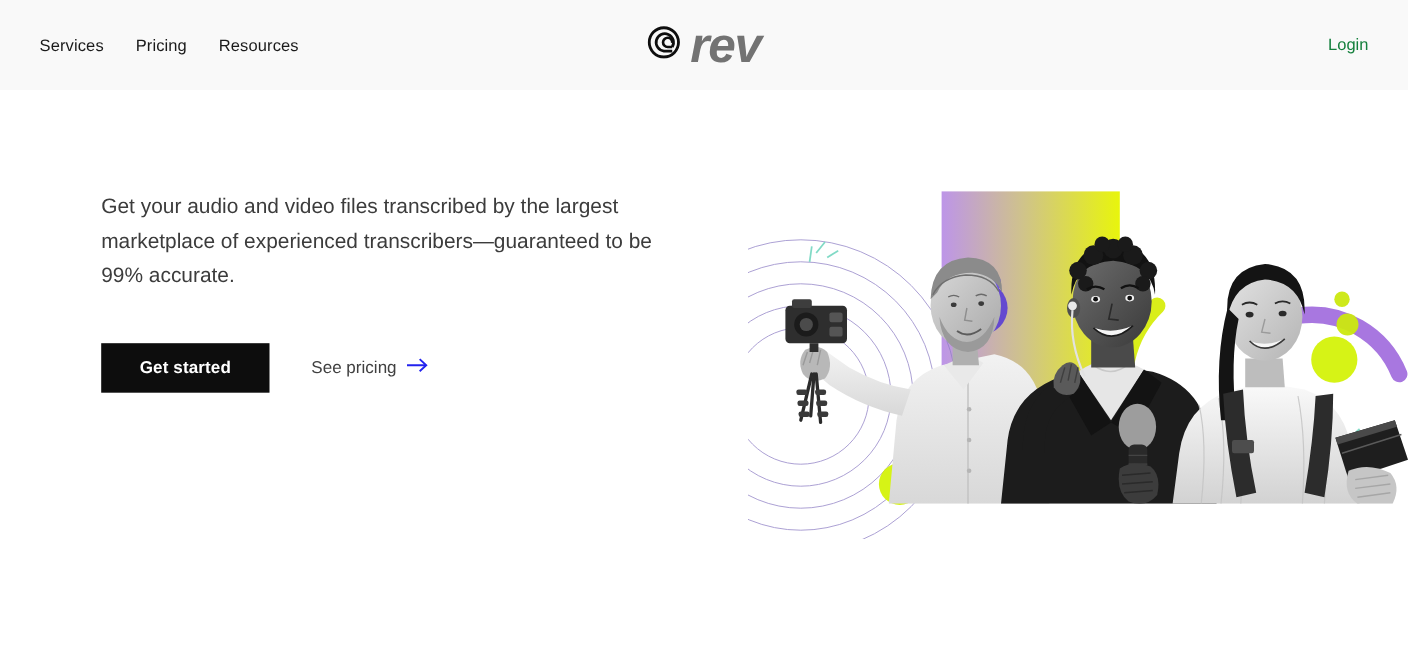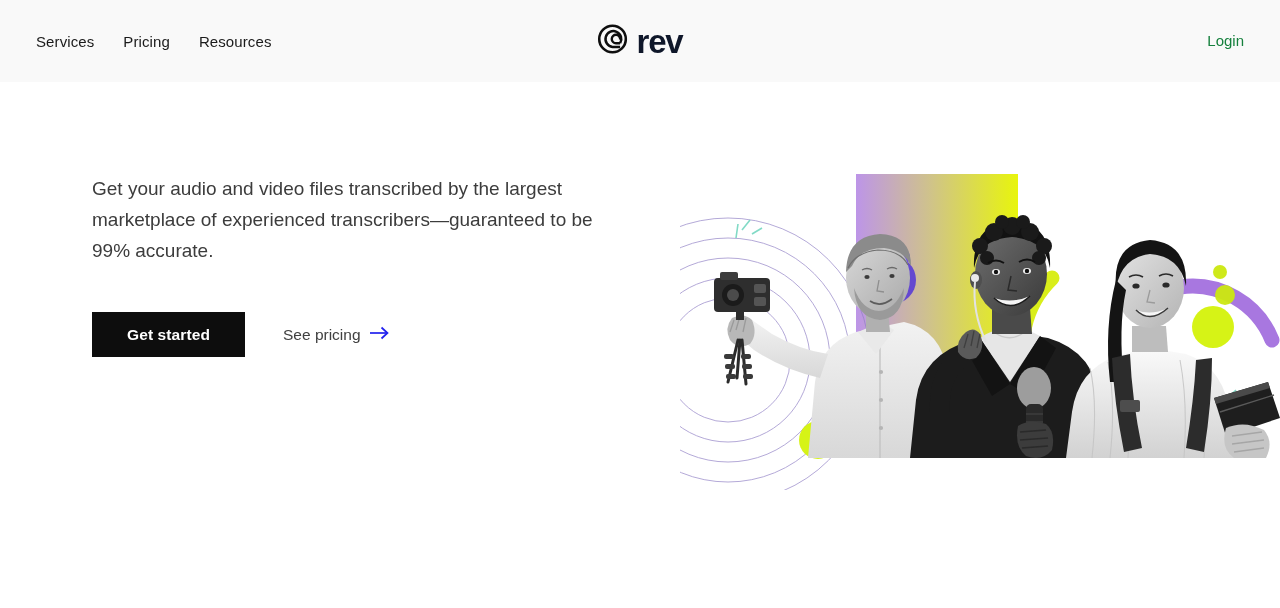--- a/index.html
+++ b/index.html
@@ -31,25 +31,26 @@
   }
   .logo-wrap {
     position:absolute;
     left:50%; top:50%;
     transform:translate(-50%,-50%);
     display:flex; align-items:center; gap:9px;
     cursor:pointer;
   }
   .logo-mark { display:block; }
   .logo-text {
-    font-size:33px;
+    font-size:45px;
     font-weight:bold;
-    color:#0f172a;
+    color:#737373;
     letter-spacing:-1.2px;
     line-height:1;
+    font-style:italic;
   }
   .nav-right { margin-left:auto; }
   .login-link {
     font-size:15px;
     color:#15803d;
     cursor:pointer;
   }
 
   
   .hero {

